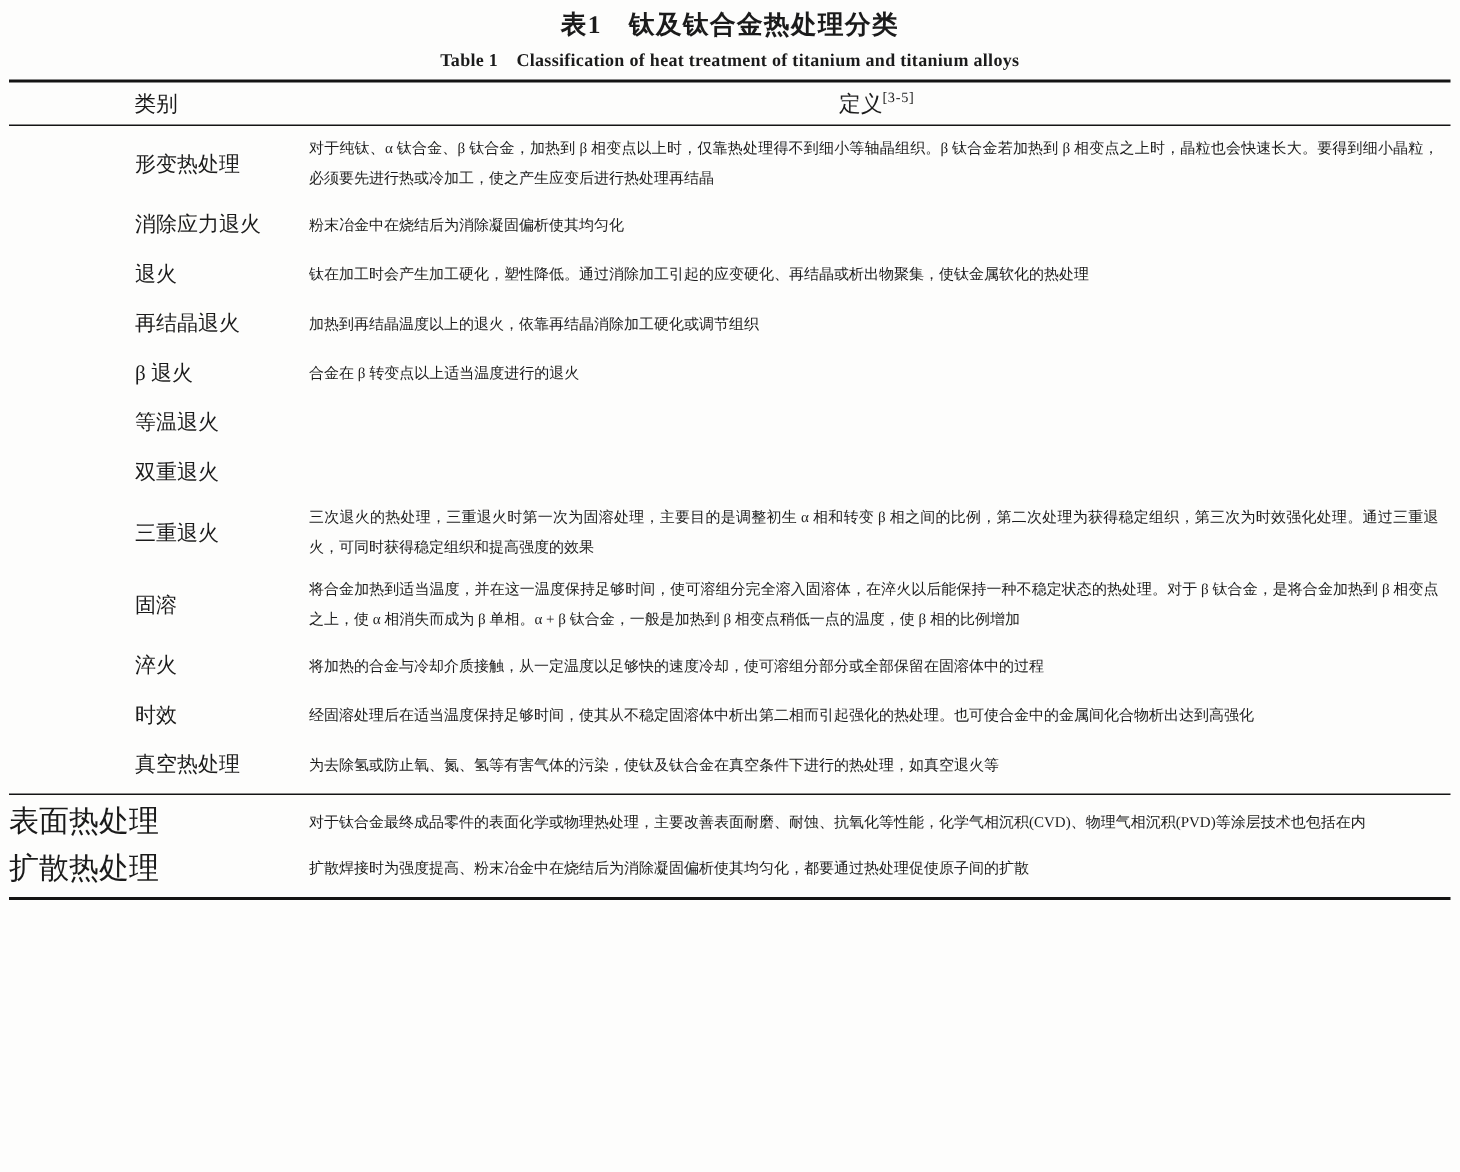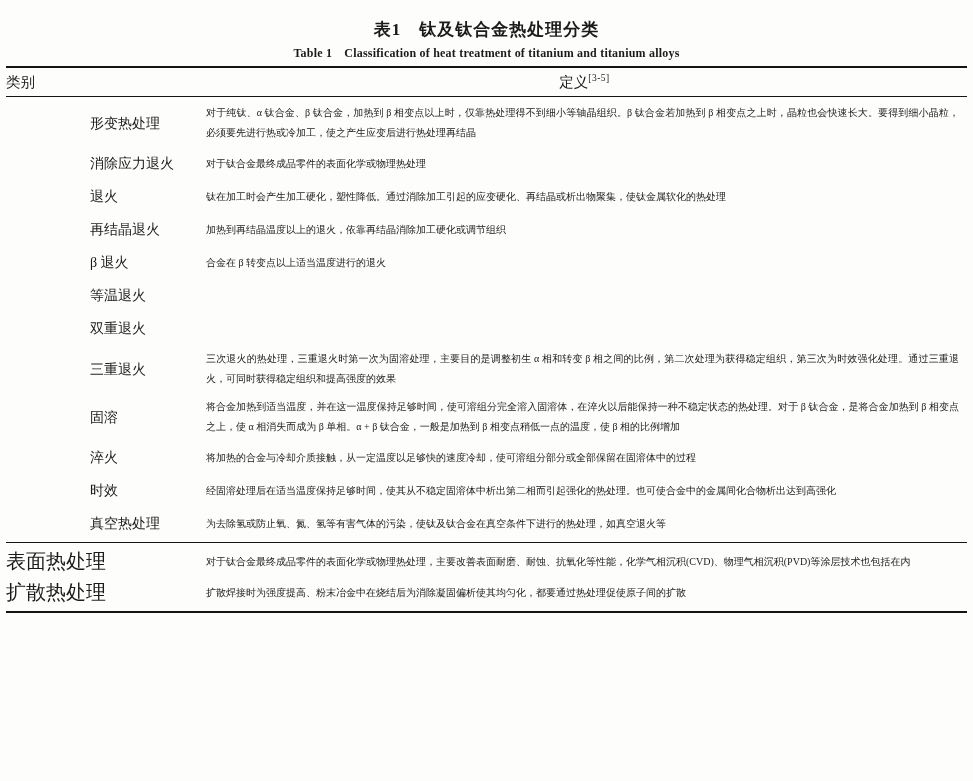--- a/index.html
+++ b/index.html
@@ -12,21 +12,21 @@
     font-family: "Liberation Serif", serif;
     color: #1b1b1b;
   }
   .page {
     width: 973px;
     height: 781px;
     box-sizing: border-box;
   }
   .titles {
     text-align: center;
-    padding-top: 18px;
+    padding-top: 5px;
     height: 48px;
   }
   .title-zh {
     font-size: 17px;
     font-weight: bold;
     letter-spacing: 1px;
     line-height: 24px;
   }
   .title-en {
     font-size: 12px;
@@ -41,21 +41,21 @@
   }
   .thead {
     display: flex;
     align-items: center;
     height: 28px;
     border-bottom: 1.5px solid #141414;
     font-size: 14.5px;
   }
   .th-cat {
     width: 196px;
-    text-align: left;
+    text-align: center;
     flex-shrink: 0;
     font-family: Liberation Serif, serif;
   }
   .th-def {
     flex: 1;
     text-align: center;
   }
   .th-def sup {
     font-size: 9.5px;
     vertical-align: super;
@@ -132,21 +132,21 @@
     </div>
 
     <div class="group">
 
       <div class="trow">
         <div class="cell-sub">形变热处理</div>
         <div class="cell-def">对于纯钛、α 钛合金、β 钛合金，加热到 β 相变点以上时，仅靠热处理得不到细小等轴晶组织。β 钛合金若加热到 β 相变点之上时，晶粒也会快速长大。要得到细小晶粒，必须要先进行热或冷加工，使之产生应变后进行热处理再结晶</div>
       </div>
       <div class="trow">
         <div class="cell-sub">消除应力退火</div>
-        <div class="cell-def">对于钛合金最终成品零件的表面化学或物理热处理</div>
+        <div class="cell-def">粉末冶金中在烧结后为消除凝固偏析使其均匀化</div>
       </div>
       <div class="trow">
         <div class="cell-sub">退火</div>
         <div class="cell-def">钛在加工时会产生加工硬化，塑性降低。通过消除加工引起的应变硬化、再结晶或析出物聚集，使钛金属软化的热处理</div>
       </div>
       <div class="trow">
         <div class="cell-sub">再结晶退火</div>
         <div class="cell-def">加热到再结晶温度以上的退火，依靠再结晶消除加工硬化或调节组织</div>
       </div>
       <div class="trow">

